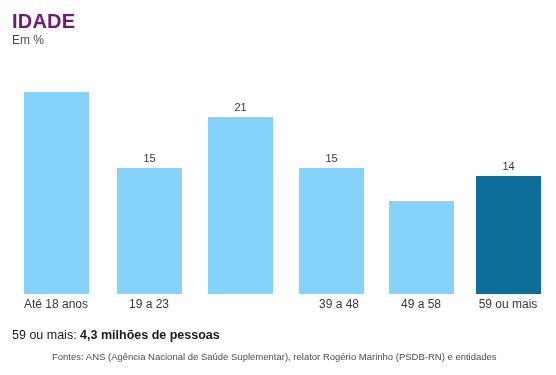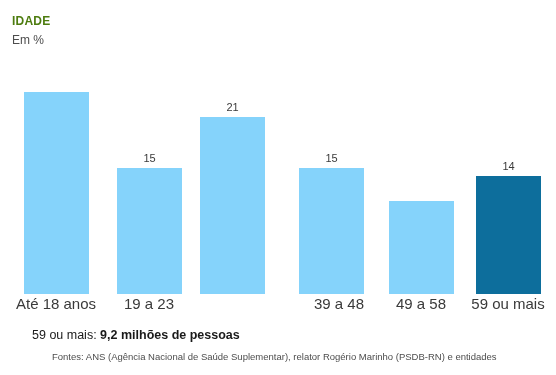--- a/index.html
+++ b/index.html
@@ -23,24 +23,24 @@
     width: 556px;
     height: 375px;
     background: #ffffff;
   }
 
   
   .chart-title {
     position: absolute;
     left: 12px;
     top: 12px;
-    font-size: 12px;
+    font-size: 20px;
     font-weight: bold;
     letter-spacing: 0.2px;
-    color: #4d7c0f;
+    color: #701a75;
     line-height: 18px;
     text-align: center;
   }
   .chart-subtitle {
     position: absolute;
     left: 12px;
     top: 33px;
     font-size: 12px;
     font-weight: normal;
     color: #4d4d4d;
@@ -86,42 +86,41 @@
     left: 0;
     top: 296px;
     width: 556px;
     height: 20px;
   }
   .axis-label {
     position: absolute;
     top: 0;
     width: 110px;
     text-align: center;
-    font-size: 15px;
+    font-size: 12px;
     color: #3a3a3a;
     line-height: 16px;
     white-space: nowrap;
   }
 
   
   .footer {
     position: absolute;
     left: 12px;
     top: 327px;
     width: 534px;
   }
   .callout {
     font-size: 12.5px;
     color: #1a1a1a;
     line-height: 16px;
     white-space: nowrap;
   }
   .callout .callout-label {
     font-weight: normal;
-    margin-left: 20px;
   }
   .callout .callout-value {
     font-weight: bold;
   }
   .sources {
     margin-top: 7px;
     font-size: 9.5px;
     color: #4d4d4d;
     line-height: 13px;
     white-space: nowrap;
@@ -141,21 +140,21 @@
 
     <div class="bar-group" style="left:24px;">
       <div class="bar-rect" style="height:202px;"></div>
     </div>
 
     <div class="bar-group" style="left:117px;">
       <div class="bar-value">15</div>
       <div class="bar-rect" style="height:126px;"></div>
     </div>
 
-    <div class="bar-group" style="left:200px;border-radius:29px;">
+    <div class="bar-group" style="left:208px;border-radius:29px;">
       <div class="bar-value">21</div>
       <div class="bar-rect" style="height:177px;"></div>
     </div>
 
     <div class="bar-group" style="left:299px;">
       <div class="bar-value">15</div>
       <div class="bar-rect" style="height:126px;"></div>
     </div>
 
     <div class="bar-group" style="left:389px;">
@@ -173,18 +172,18 @@
     <div class="axis-label" style="left:1px;">Até 18 anos</div>
     <div class="axis-label" style="left:94px;">19 a 23</div>
     <div class="axis-label" style="left:284px;">39 a 48</div>
     <div class="axis-label" style="left:366px;text-align:center;">49 a 58</div>
     <div class="axis-label" style="left:453px;">59 ou mais</div>
   </div>
 
   <div class="footer">
     <div class="callout">
       <span class="callout-label">59 ou mais:</span>
-      <span class="callout-value">9,2 milhões de pessoas</span>
+      <span class="callout-value">4,3 milhões de pessoas</span>
     </div>
     <div class="sources">Fontes: ANS (Agência Nacional de Saúde Suplementar), relator Rogério Marinho (PSDB-RN) e entidades</div>
   </div>
 
 </div>
 
 </body></html>

